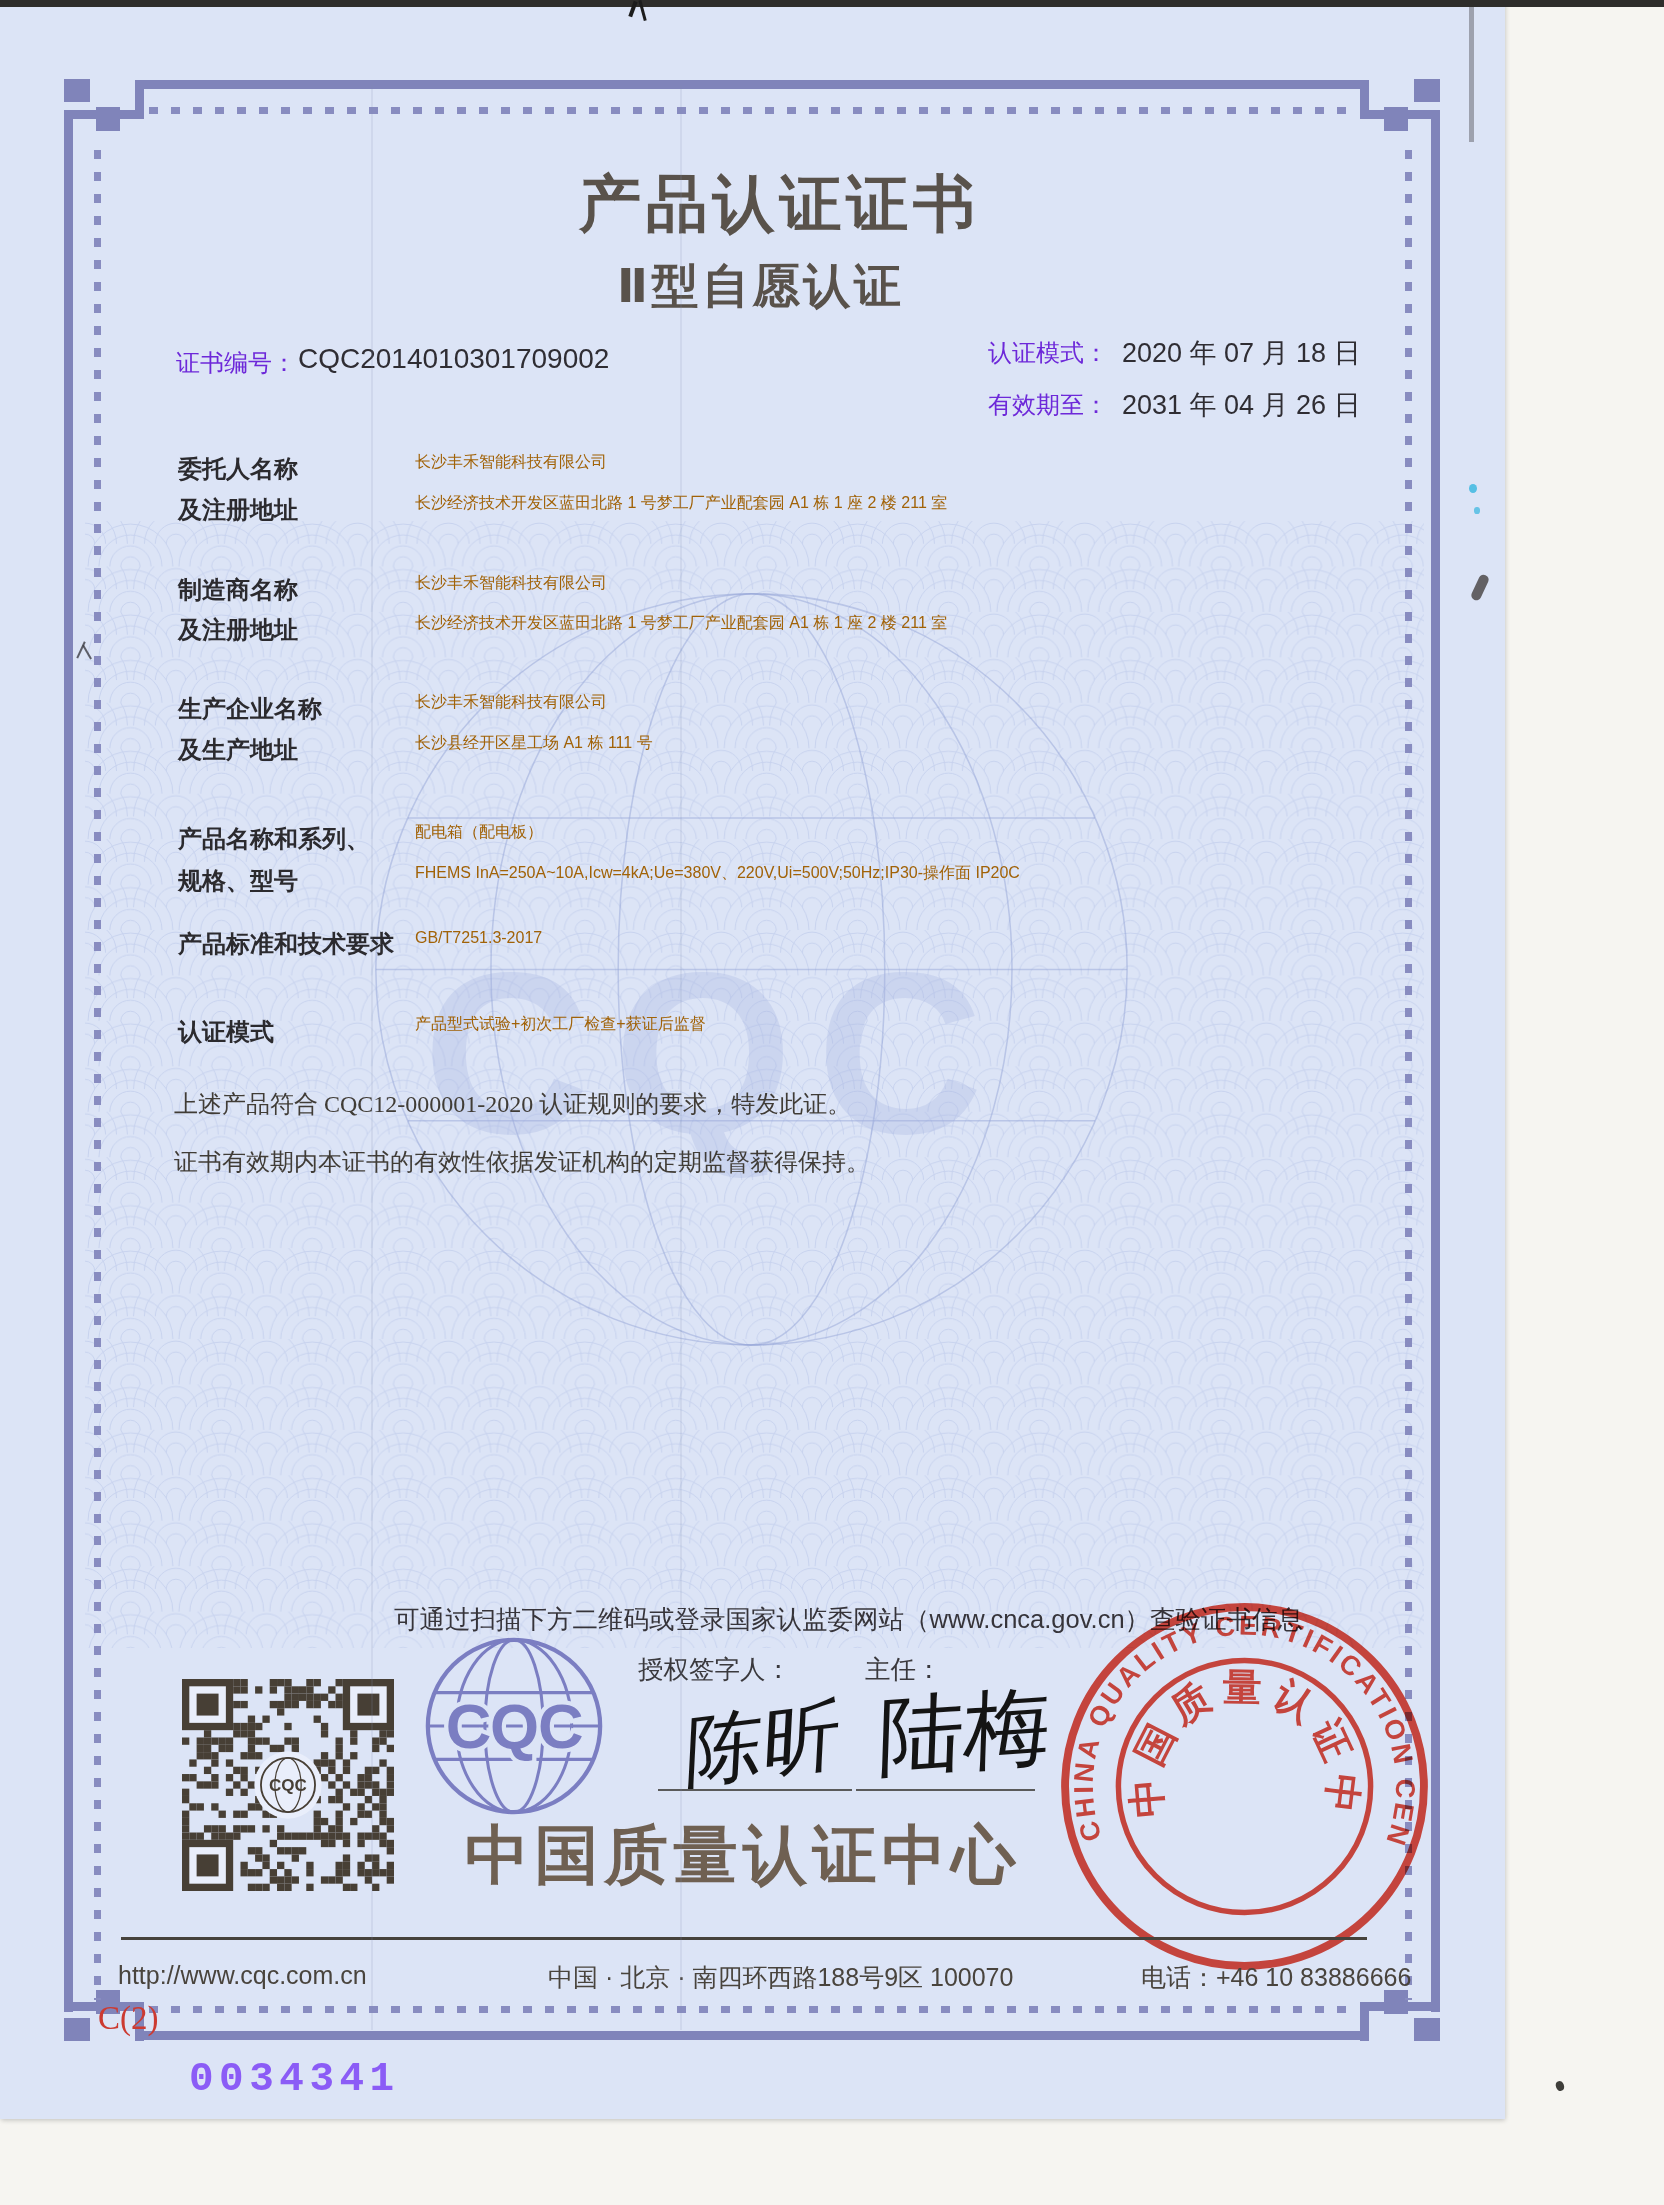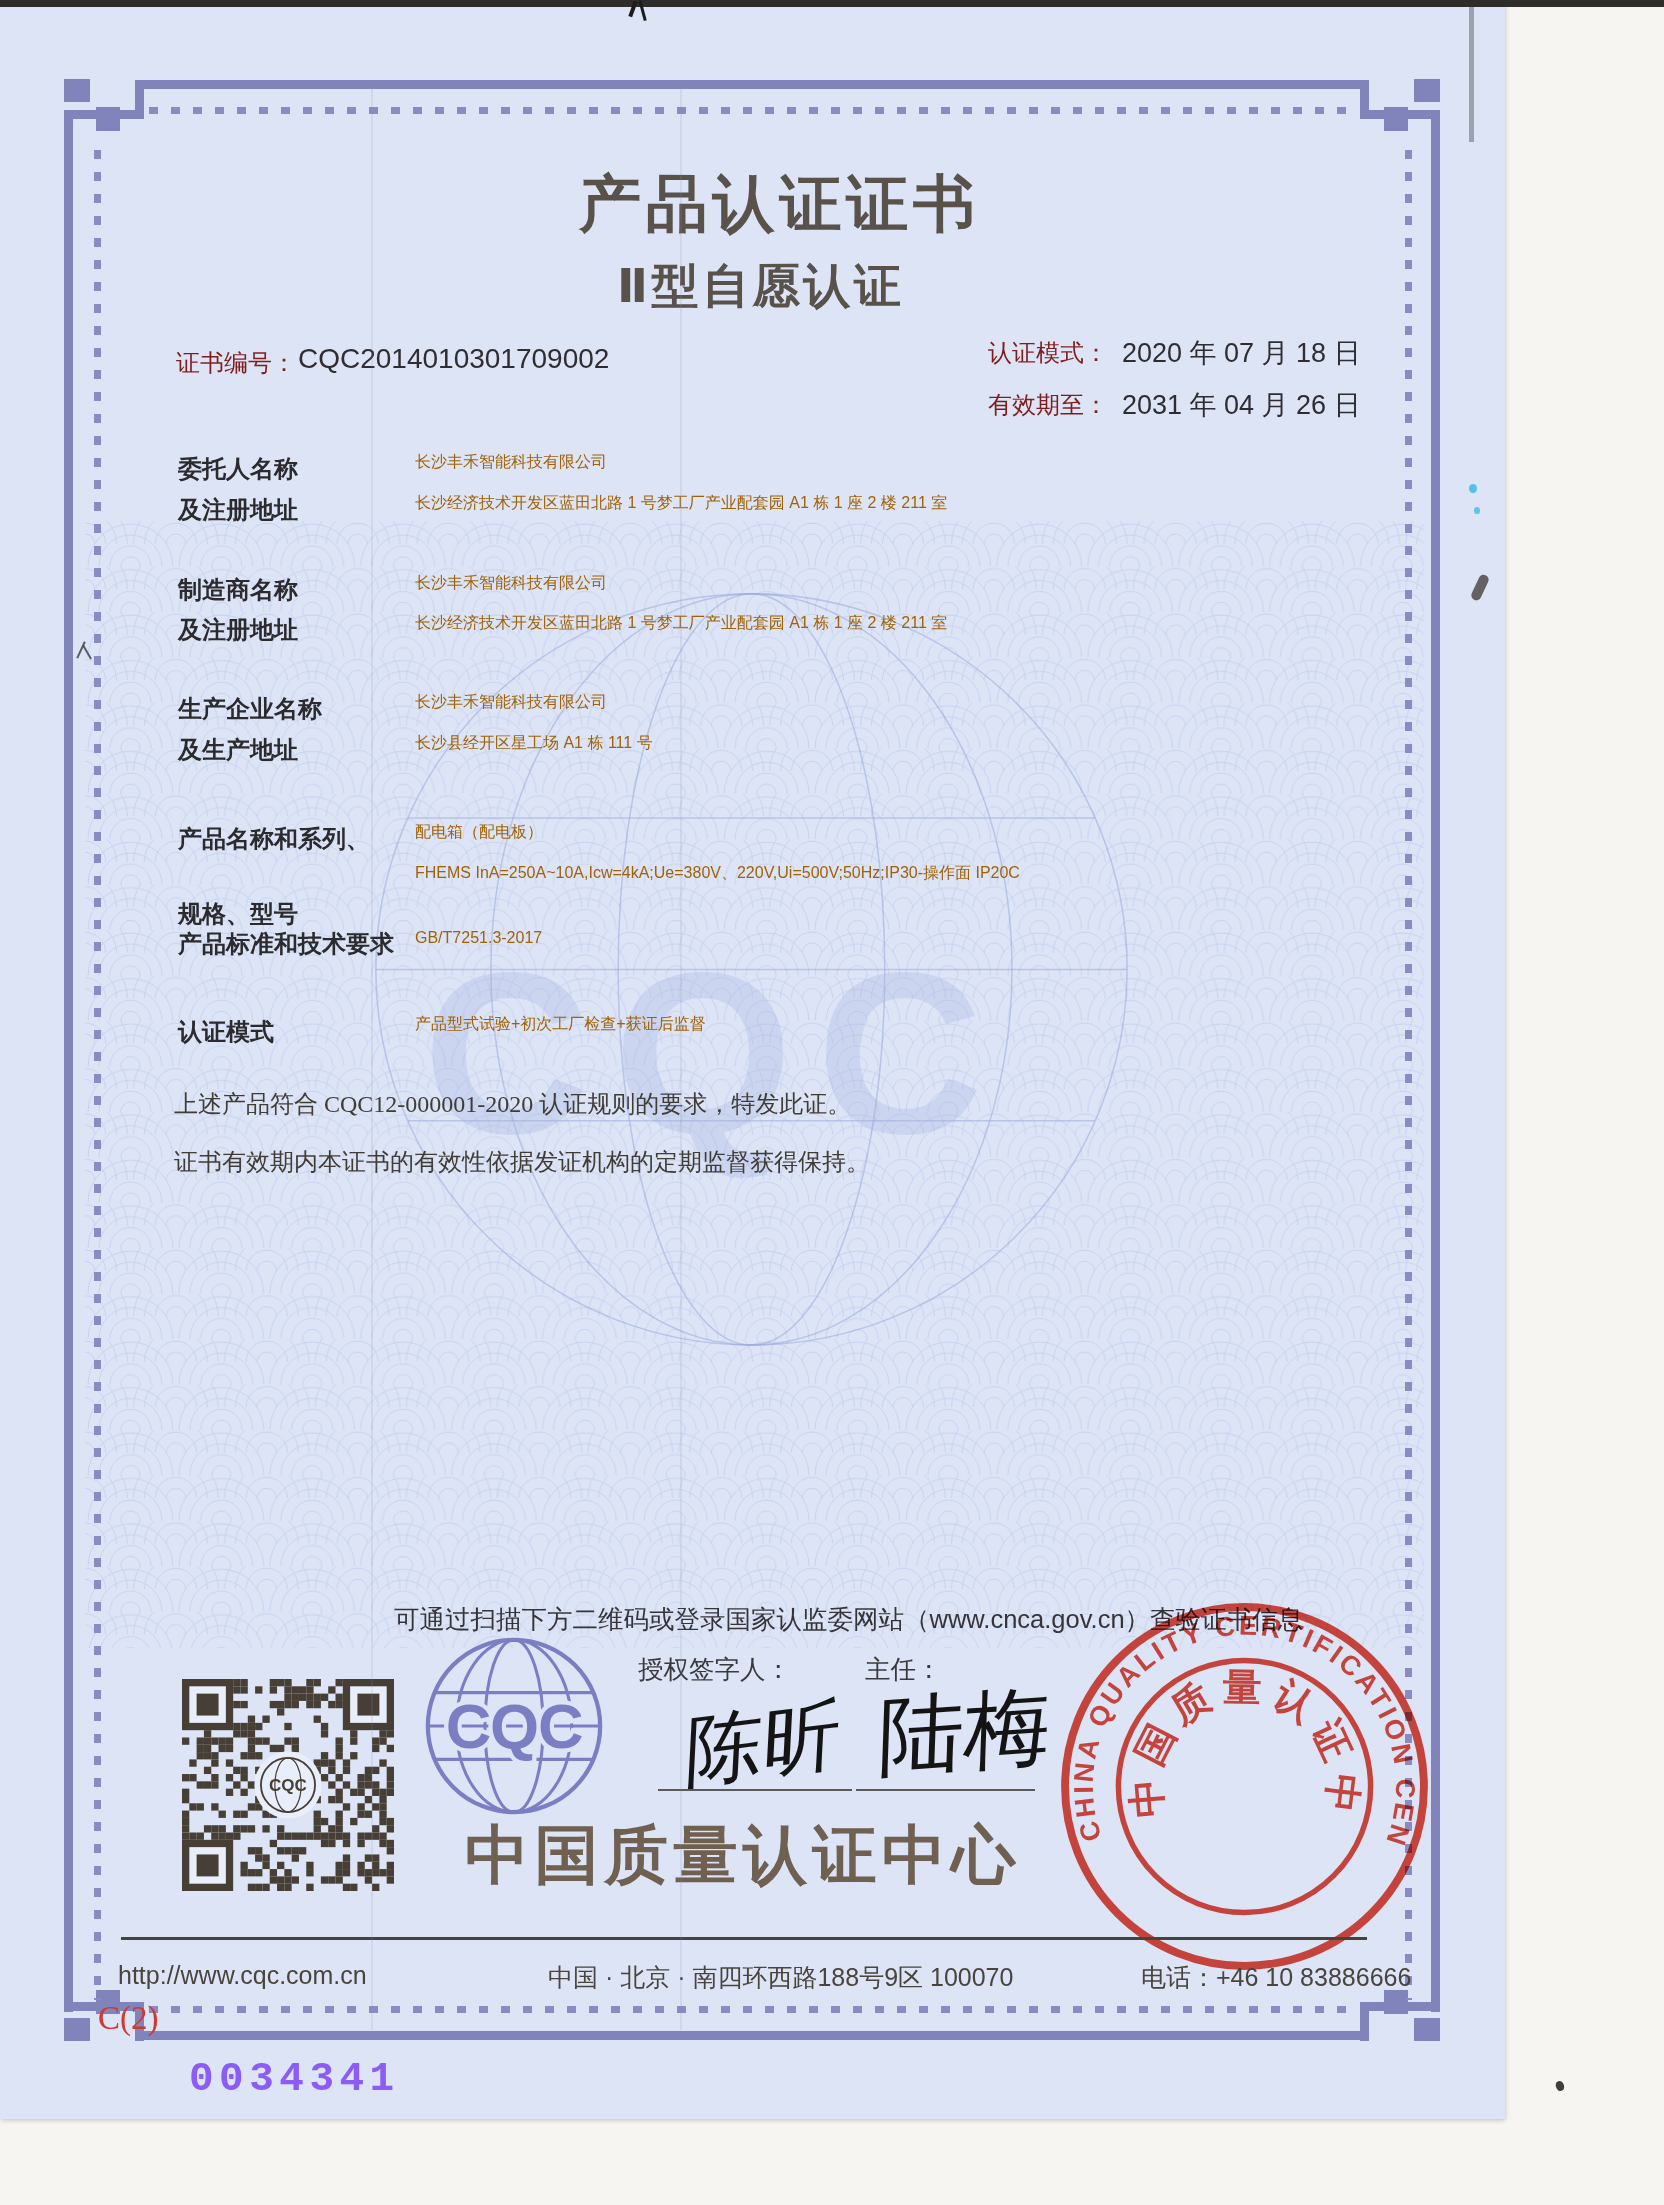--- a/index.html
+++ b/index.html
@@ -11,21 +11,21 @@
   .abs{position:absolute;}
   #paper{left:0;top:0;width:1505px;height:2119px;background:#dce4f6;
          box-shadow:1.2px 1.8px 4.8px rgba(0,0,0,.22);}
   
   .bd{background:#8084ba;}
   .dash-h{height:6.7px;background:repeating-linear-gradient(90deg,#888cc0 0 9px,transparent 9px 22px);}
   .dash-v{width:6.7px;background:repeating-linear-gradient(180deg,#888cc0 0 9px,transparent 9px 22px);}
   
   .title{font-size:62px;font-weight:700;letter-spacing:4.8px;color:#59524b;}
   .subtitle{font-size:47px;font-weight:700;letter-spacing:3.6px;color:#59524b;}
-  .kai{font-family:"Liberation Serif","DejaVu Serif",serif;font-size:24px;color:#7f1d1d;}
+  .kai{font-family:"Liberation Serif","DejaVu Serif",serif;font-size:24px;color:#6d28d9;}
   .num{font-size:28px;color:#2f2d33;}
   .dateval{font-size:27px;color:#2f2d33;}
   .flabel{font-size:24px;font-weight:700;color:#2b2a2e;}
   .fvalue{font-size:16px;color:#a16207;}
   .stmt{font-family:"Liberation Serif","DejaVu Serif",serif;font-size:24px;color:#403c36;}
   .note{font-size:25.5px;color:#36343a;}
   .siglabel{font-size:25.5px;font-weight:400;color:#3a393d;}
   .sig{font-family:"Liberation Serif","DejaVu Serif",serif;color:#141414;}
   .orgname{font-size:64px;font-weight:700;letter-spacing:5.5px;color:#6f6052;}
   .foot{font-size:25px;color:#49443d;}
@@ -121,21 +121,21 @@
   <div class="abs flabel" style="left:178px;top:614px;">及注册地址</div>
   <div class="abs fvalue" style="left:415px;top:613px;">长沙经济技术开发区蓝田北路 1 号梦工厂产业配套园 A1 栋 1 座 2 楼 211 室</div>
 
   <div class="abs flabel" style="left:178px;top:693px;">生产企业名称</div>
   <div class="abs fvalue" style="left:415px;top:692px;">长沙丰禾智能科技有限公司</div>
   <div class="abs flabel" style="left:178px;top:734px;">及生产地址</div>
   <div class="abs fvalue" style="left:415px;top:733px;">长沙县经开区星工场 A1 栋 111 号</div>
 
   <div class="abs flabel" style="left:178px;top:823px;">产品名称和系列、</div>
   <div class="abs fvalue" style="left:415px;top:822px;">配电箱（配电板）</div>
-  <div class="abs flabel" style="left:178px;top:865px;margin-top:33px;">规格、型号</div>
+  <div class="abs flabel" style="left:178px;top:865px;">规格、型号</div>
   <div class="abs fvalue" style="left:415px;top:863px;">FHEMS InA=250A~10A,Icw=4kA;Ue=380V、220V,Ui=500V;50Hz;IP30-操作面 IP20C</div>
 
   <div class="abs flabel" style="left:178px;top:928px;">产品标准和技术要求</div>
   <div class="abs fvalue" style="left:415px;top:929px;">GB/T7251.3-2017</div>
 
   <div class="abs flabel" style="left:178px;top:1016px;">认证模式</div>
   <div class="abs fvalue" style="left:415px;top:1014px;">产品型式试验+初次工厂检查+获证后监督</div>
 </div>
 
 <div class="abs stmt" style="left:174px;top:1088px;">上述产品符合 CQC12-000001-2020 认证规则的要求，特发此证。</div>

